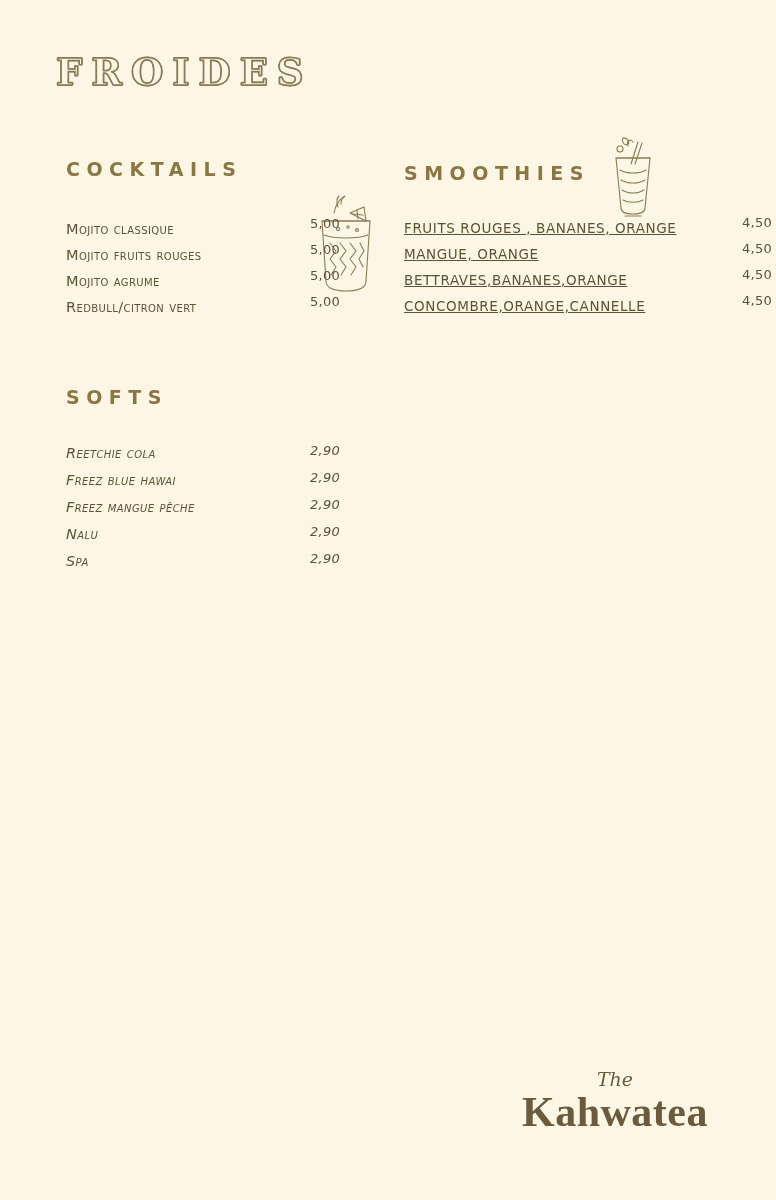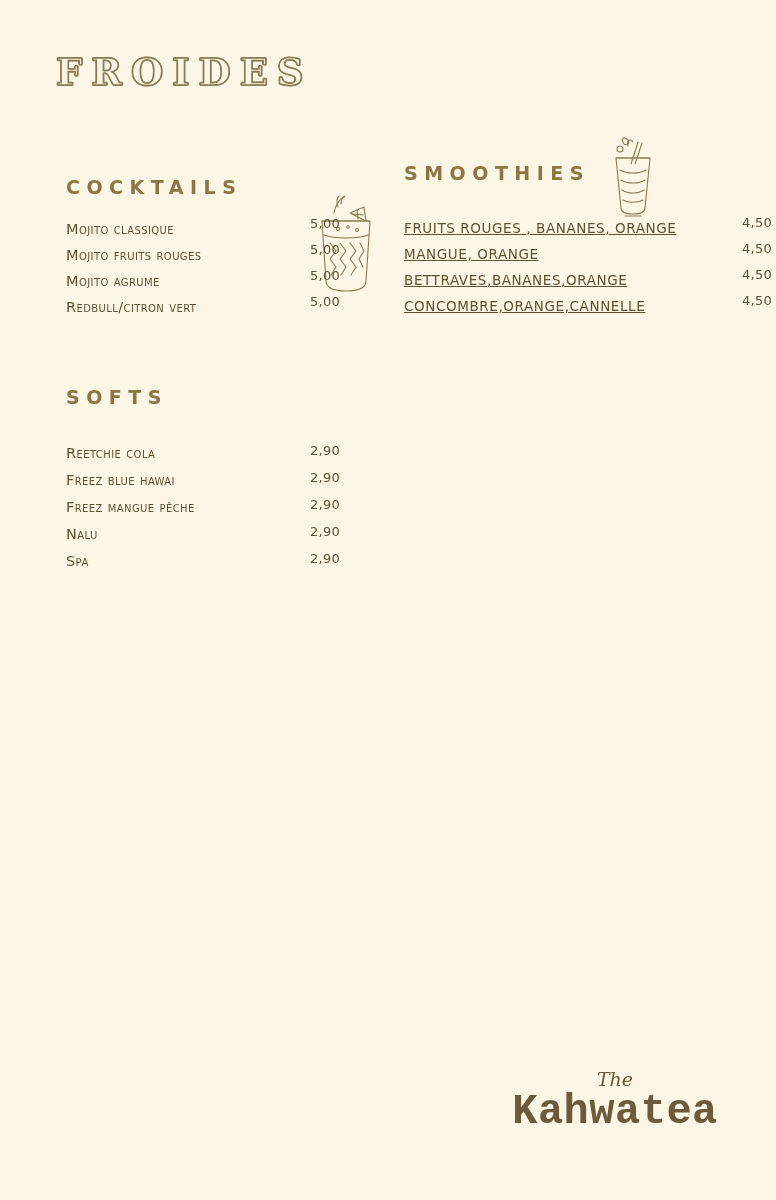--- a/index.html
+++ b/index.html
@@ -43,40 +43,40 @@
   .section-title {
     position: absolute;
     font-family: "DejaVu Sans", sans-serif;
     font-size: 19px;
     font-weight: bold;
     letter-spacing: 6.5px;
     color: #8b7645;
     white-space: nowrap;
   }
 
-  #cocktails-title { left: 66px; top: 176px; text-align: center; }
+  #cocktails-title { left: 66px; top: 158px; text-align: center; }
   #smoothies-title { left: 404px; top: 162px; }
   #softs-title     { left: 66px; top: 386px; }
 
   
   .items {
     position: absolute;
   }
   #cocktails-items { left: 66px; top: 210px; width: 238px; }
   #smoothies-items { left: 404px; top: 209px; width: 330px; }
   #softs-items     { left: 66px; top: 434px; width: 238px; }
 
   .item {
     position: relative;
     display: block;
     height: 26px;
     white-space: nowrap;
   }
   #smoothies-items .item { height: 26px; }
-  #softs-items .item { height: 27px; }
+  #softs-items .item { height: 27px; font-style: italic; }
 
   .item-name {
     position: absolute;
     left: 0;
     top: 11px;
     font-size: 14.5px;
     letter-spacing: 0.4px;
     color: #5f5134;
     font-variant: small-caps;
     text-transform: lowercase;
@@ -122,21 +122,21 @@
   }
   .logo-the {
     font-family: "DejaVu Serif", serif;
     font-style: italic;
     font-size: 19px;
     line-height: 1;
     margin-bottom: 2px;
     color: #6b5a3e;
   }
   .logo-name {
-    font-family: Liberation Mono, monospace;
+    font-family: Liberation Serif, serif;
     font-weight: bold;
     font-size: 42px;
     letter-spacing: 0.5px;
     line-height: 1;
     color: #6b5a3e;
   }
 </style>
 </head>
 <body>
 

